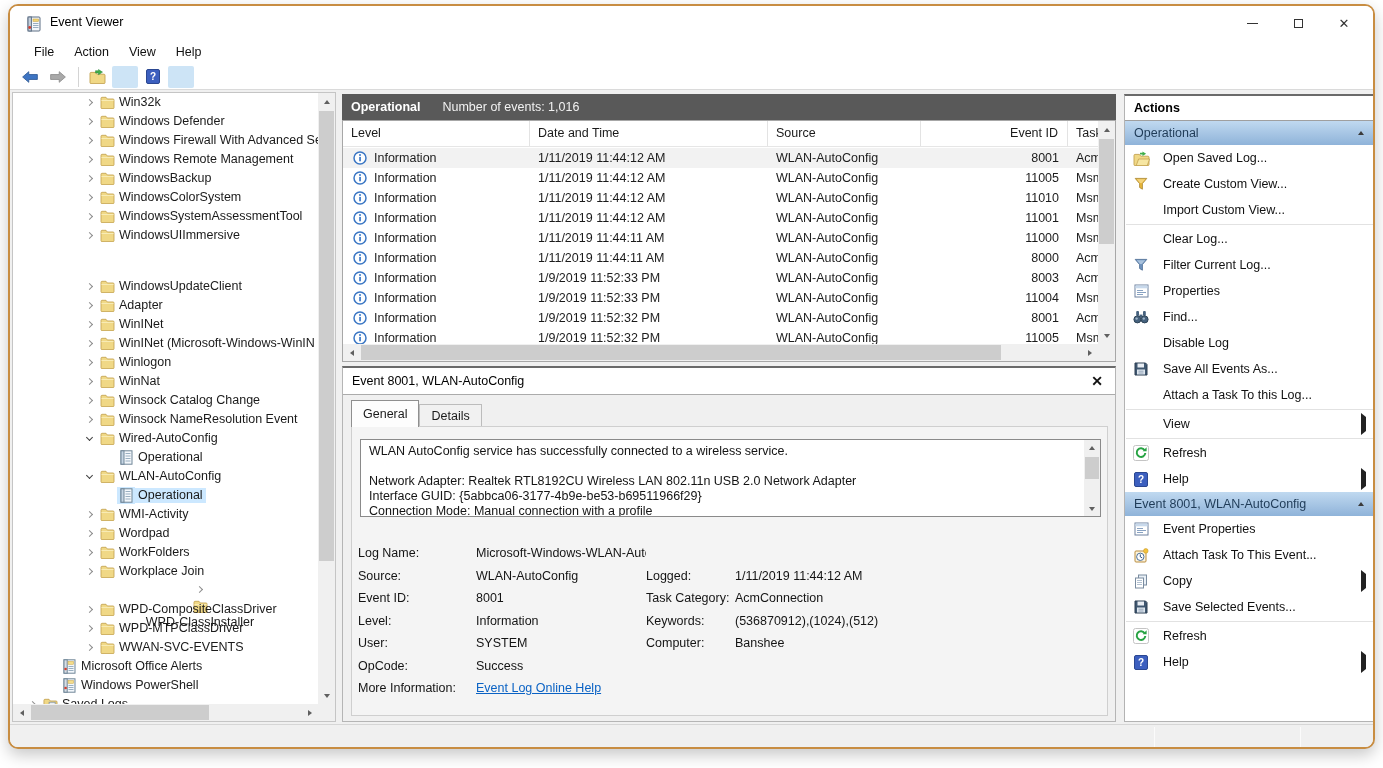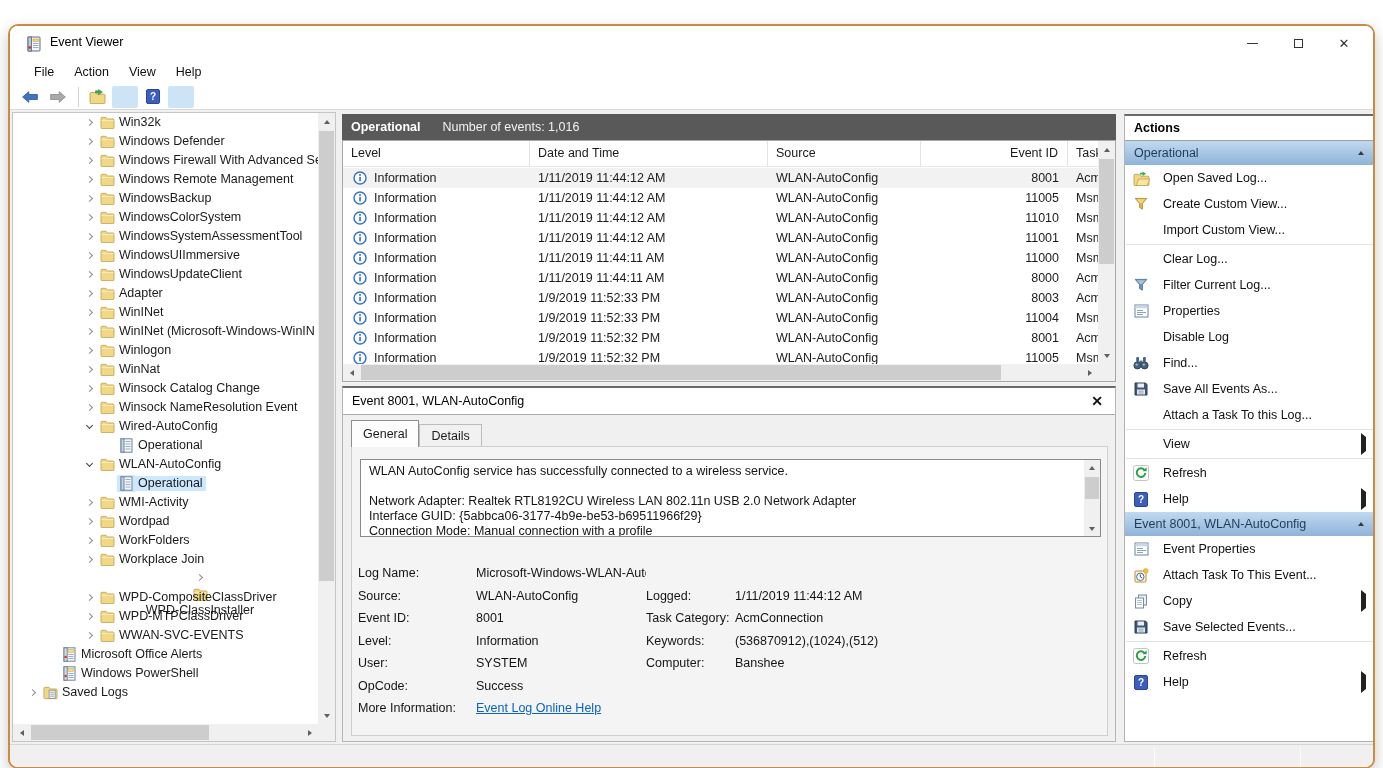--- a/index.html
+++ b/index.html
@@ -1,17 +1,17 @@
 <!DOCTYPE html>
 <html><head>
 <meta charset="utf-8">
 <style>
   * { margin:0; padding:0; box-sizing:border-box; }
   html,body { width:1383px; height:768px; background:#fff; font-family:"Liberation Sans",sans-serif; overflow:hidden; }
-  .window { position:absolute; left:8px; top:24px; width:1367px; height:745px; background:#fff;
+  .window { position:absolute; left:8px; top:4px; width:1367px; height:745px; background:#fff;
             border:2px solid #c88d42; border-radius:10px; box-shadow:0 6px 16px rgba(0,0,0,.22); overflow:hidden; }
   
   .titlebar { position:absolute; left:0; top:0; width:100%; height:34px; background:#fff; }
   .title-ic { position:absolute; left:15px; top:9px; width:16px; height:16px; }
   .title-txt { position:absolute; left:40px; top:9px; font-size:12.5px; color:#000; }
   .winctl { position:absolute; right:6px; top:0; height:34px; display:flex; }
   .winbtn { width:46px; height:34px; display:flex; align-items:center; justify-content:center; color:#333; }
   .min-glyph { width:11px; height:1px; background:#333; }
   .max-glyph { width:9px; height:9px; border:1px solid #333; }
   .close-glyph { font-size:13px; line-height:13px; color:#333; }
@@ -259,21 +259,21 @@
             <span class="chev"></span>
           </span>
           <span class="ic">
             <svg width="15" height="13" viewBox="0 0 16 14">
               <path d="M1 2.4C1 1.8 1.4 1.4 2 1.4h4.4l1.4 1.8H14c.6 0 1 .4 1 1v8.4c0 .6-.4 1-1 1H2c-.6 0-1-.4-1-1z" fill="#f0d886" stroke="#c3a14f" stroke-width="0.9"></path>
               <path d="M1.5 4.8h13" stroke="#f8ecb6" stroke-width="1.1"></path>
             </svg>
           </span>
           <span class="lbl">WindowsUIImmersive</span>
         </div>
-        <div class="tree-row" style="padding-left: 69px;">
+        <div class="tree-row" style="padding-left: 69px; margin-top: 32px;">
           <span class="chevbox">
             <span class="chev"></span>
           </span>
           <span class="ic">
             <svg width="15" height="13" viewBox="0 0 16 14">
               <path d="M1 2.4C1 1.8 1.4 1.4 2 1.4h4.4l1.4 1.8H14c.6 0 1 .4 1 1v8.4c0 .6-.4 1-1 1H2c-.6 0-1-.4-1-1z" fill="#f0d886" stroke="#c3a14f" stroke-width="0.9"></path>
               <path d="M1.5 4.8h13" stroke="#f8ecb6" stroke-width="1.1"></path>
             </svg>
           </span>
           <span class="lbl">WindowsUpdateClient</span>
@@ -884,38 +884,38 @@
           <span class="ic">
             <svg width="15" height="14" viewBox="0 0 15 14">
               <rect x="1" y="1" width="13" height="12" fill="#fff" stroke="#6f82a0"></rect>
               <rect x="1.5" y="1.5" width="12" height="2.8" fill="#c8d9ec"></rect>
               <path d="M3 6.5h6M3 8.5h9M3 10.5h6" stroke="#7b97bb" stroke-width="0.9"></path>
             </svg>
           </span>
           <span class="albl">Properties</span>
         </div>
         <div class="a-item">
-          <span class="ic"></span>
-          <span class="albl">Disable Log</span>
-        </div>
-        <div class="a-item">
           <span class="ic">
             <svg width="16" height="14" viewBox="0 0 16 14">
               <rect x="3.2" y="1" width="2.8" height="5" rx="1" fill="#46627e"></rect>
               <rect x="10" y="1" width="2.8" height="5" rx="1" fill="#46627e"></rect>
               <rect x="6.5" y="4.6" width="3" height="2.6" fill="#46627e"></rect>
               <circle cx="4.4" cy="9.4" r="3.5" fill="#46627e" stroke="#2f4558"></circle>
               <circle cx="11.6" cy="9.4" r="3.5" fill="#46627e" stroke="#2f4558"></circle>
               <circle cx="3.6" cy="8.6" r="1.2" fill="#9fb6ca"></circle>
               <circle cx="10.8" cy="8.6" r="1.2" fill="#9fb6ca"></circle>
             </svg>
           </span>
           <span class="albl">Find...</span>
         </div>
         <div class="a-item">
+          <span class="ic"></span>
+          <span class="albl">Disable Log</span>
+        </div>
+        <div class="a-item">
           <span class="ic">
             <svg width="14" height="14" viewBox="0 0 14 14">
               <path d="M1 1h10.5L13 2.5V13H1z" fill="#3f5770" stroke="#2c3f52"></path>
               <rect x="3.5" y="1.5" width="6.5" height="4" fill="#e9eef4"></rect>
               <rect x="3" y="7.5" width="8" height="5" fill="#dfe7ef"></rect>
               <path d="M4.5 9.2h5M4.5 11h5" stroke="#8296ab" stroke-width="0.8"></path>
             </svg>
           </span>
           <span class="albl">Save All Events As...</span>
         </div>

